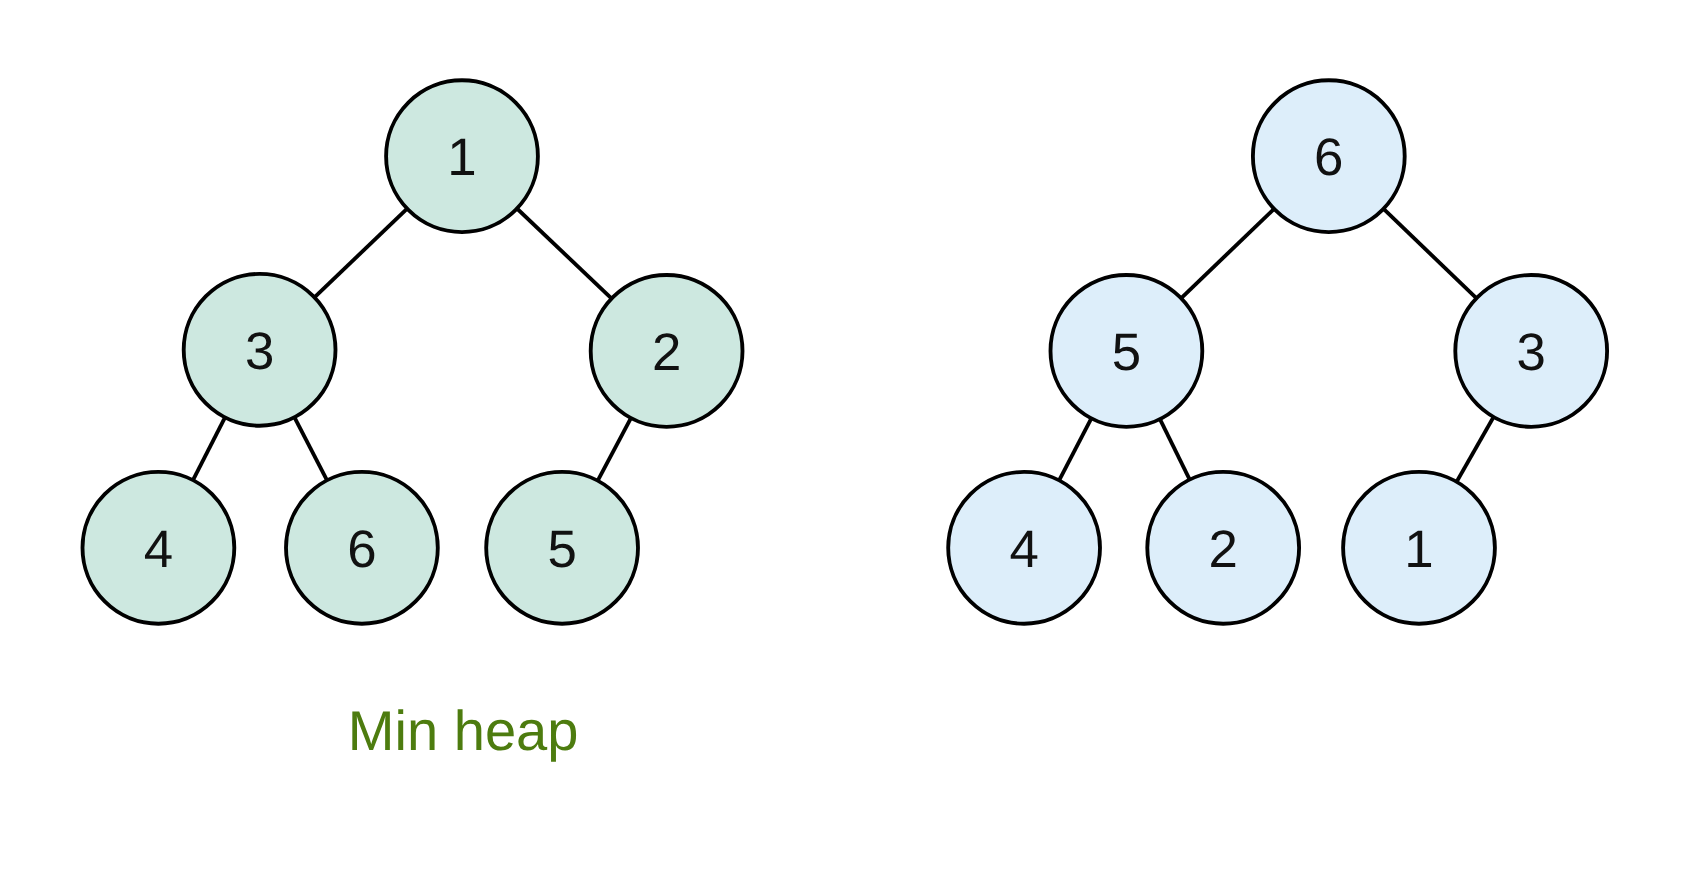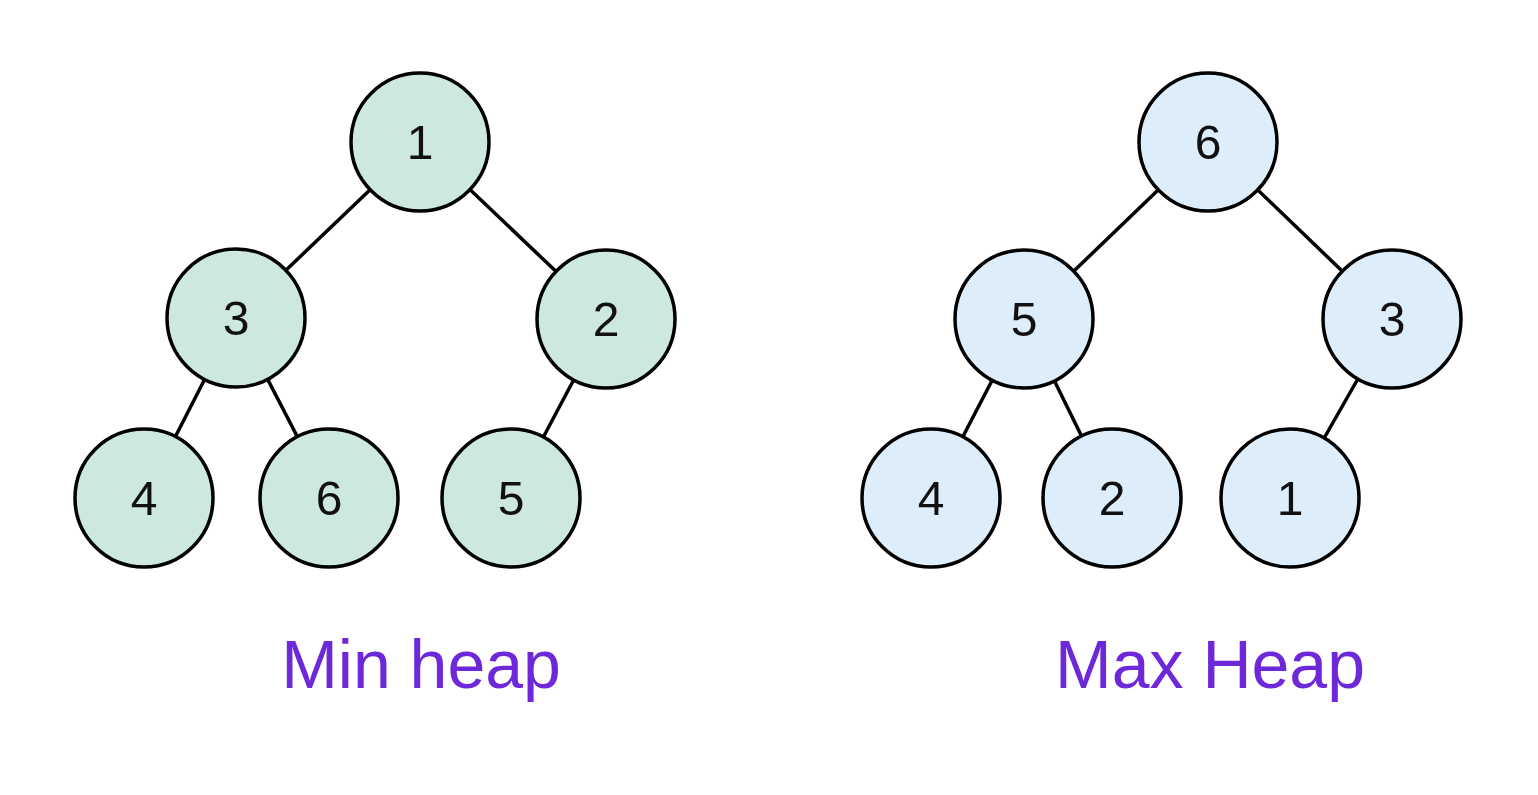--- a/index.html
+++ b/index.html
@@ -17,23 +17,23 @@
   }
   #tree-svg {
     position: absolute;
     top: 0;
     left: 0;
     display: block;
   }
   .caption {
     position: absolute;
     transform: translate(-50%, -50%);
-    font-size: 68px;
+    font-size: 51px;
     line-height: 1;
-    color: #6d28d9;
+    color: #4d7c0f;
     white-space: nowrap;
     font-family: "Liberation Sans", sans-serif;
   }
   #min-heap-caption { left: 421px; top: 664px; }
   #max-heap-caption { left: 1210px; top: 664px; }
   .node-value {
     font-family: "Liberation Sans", sans-serif;
     font-size: 48px;
   }
 </style>
@@ -75,14 +75,13 @@
         <text x="1392" y="319" text-anchor="middle" dy="0.36em" fill="#111111" class="node-value">3</text>
         <circle cx="931" cy="498" r="69" fill="#ddeefa" stroke="#000000" stroke-width="3.5"></circle>
         <text x="931" y="498" text-anchor="middle" dy="0.36em" fill="#111111" class="node-value">4</text>
         <circle cx="1112" cy="498" r="69" fill="#ddeefa" stroke="#000000" stroke-width="3.5"></circle>
         <text x="1112" y="498" text-anchor="middle" dy="0.36em" fill="#111111" class="node-value">2</text>
         <circle cx="1290" cy="498" r="69" fill="#ddeefa" stroke="#000000" stroke-width="3.5"></circle>
         <text x="1290" y="498" text-anchor="middle" dy="0.36em" fill="#111111" class="node-value">1</text>
       </g>
     </svg>
   <div class="caption" id="min-heap-caption">Min heap</div>
-  <div class="caption" id="max-heap-caption">Max Heap</div>
 </div>
 
 </body></html>

